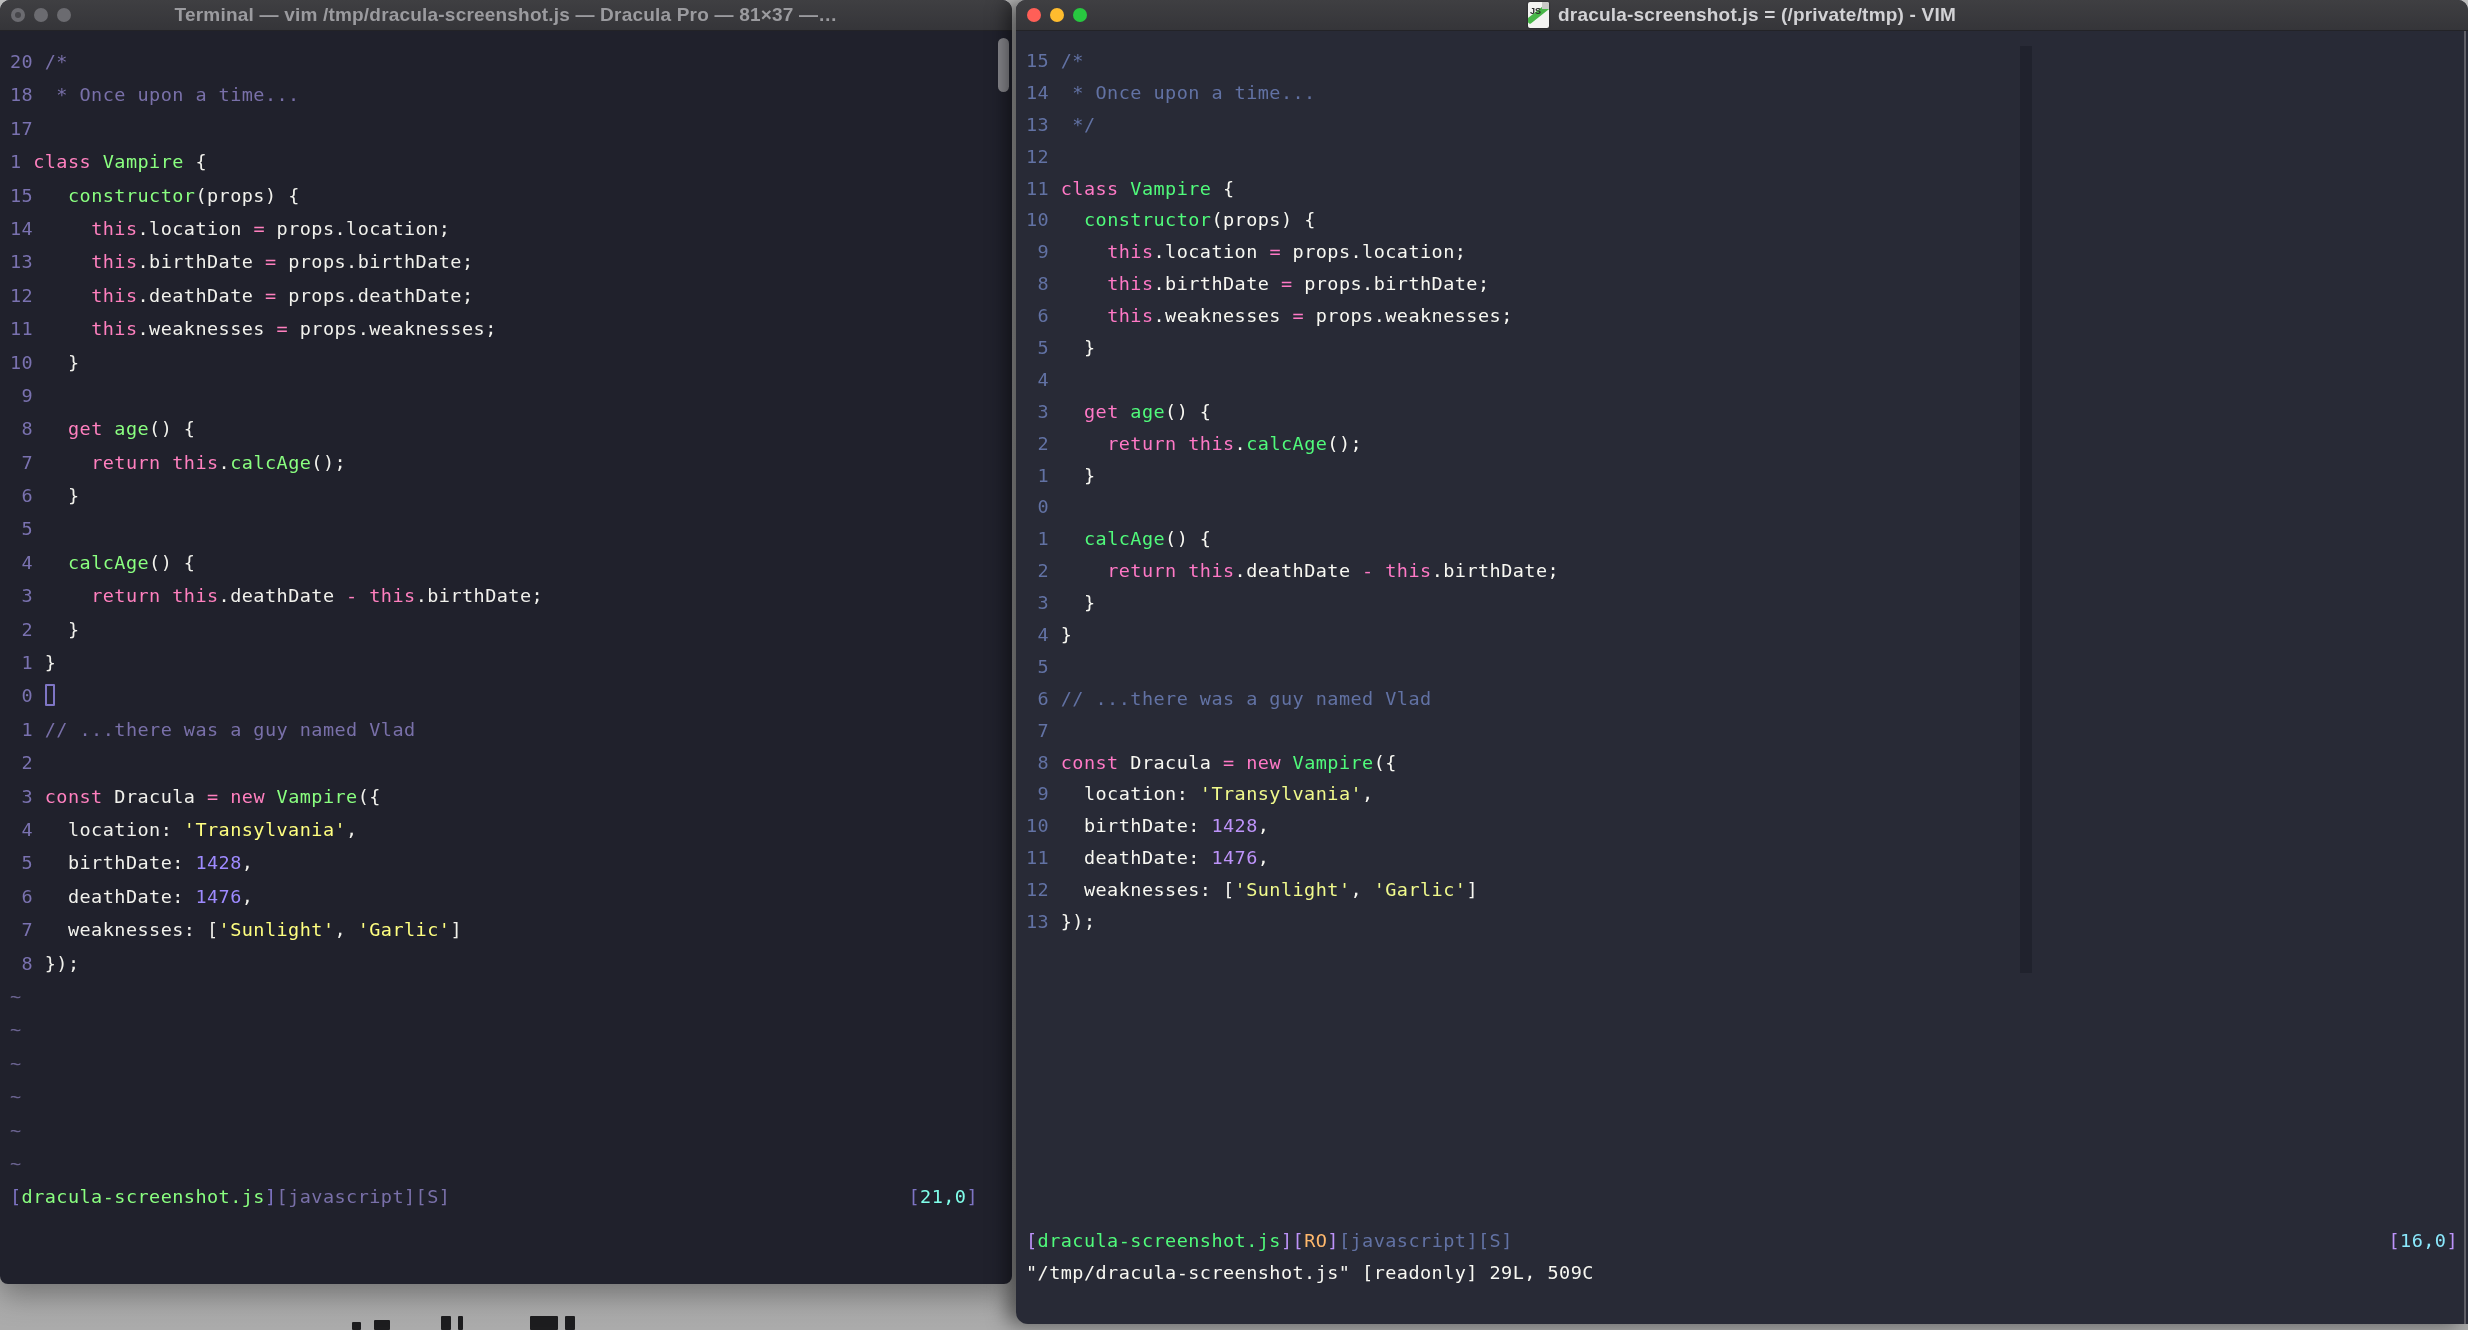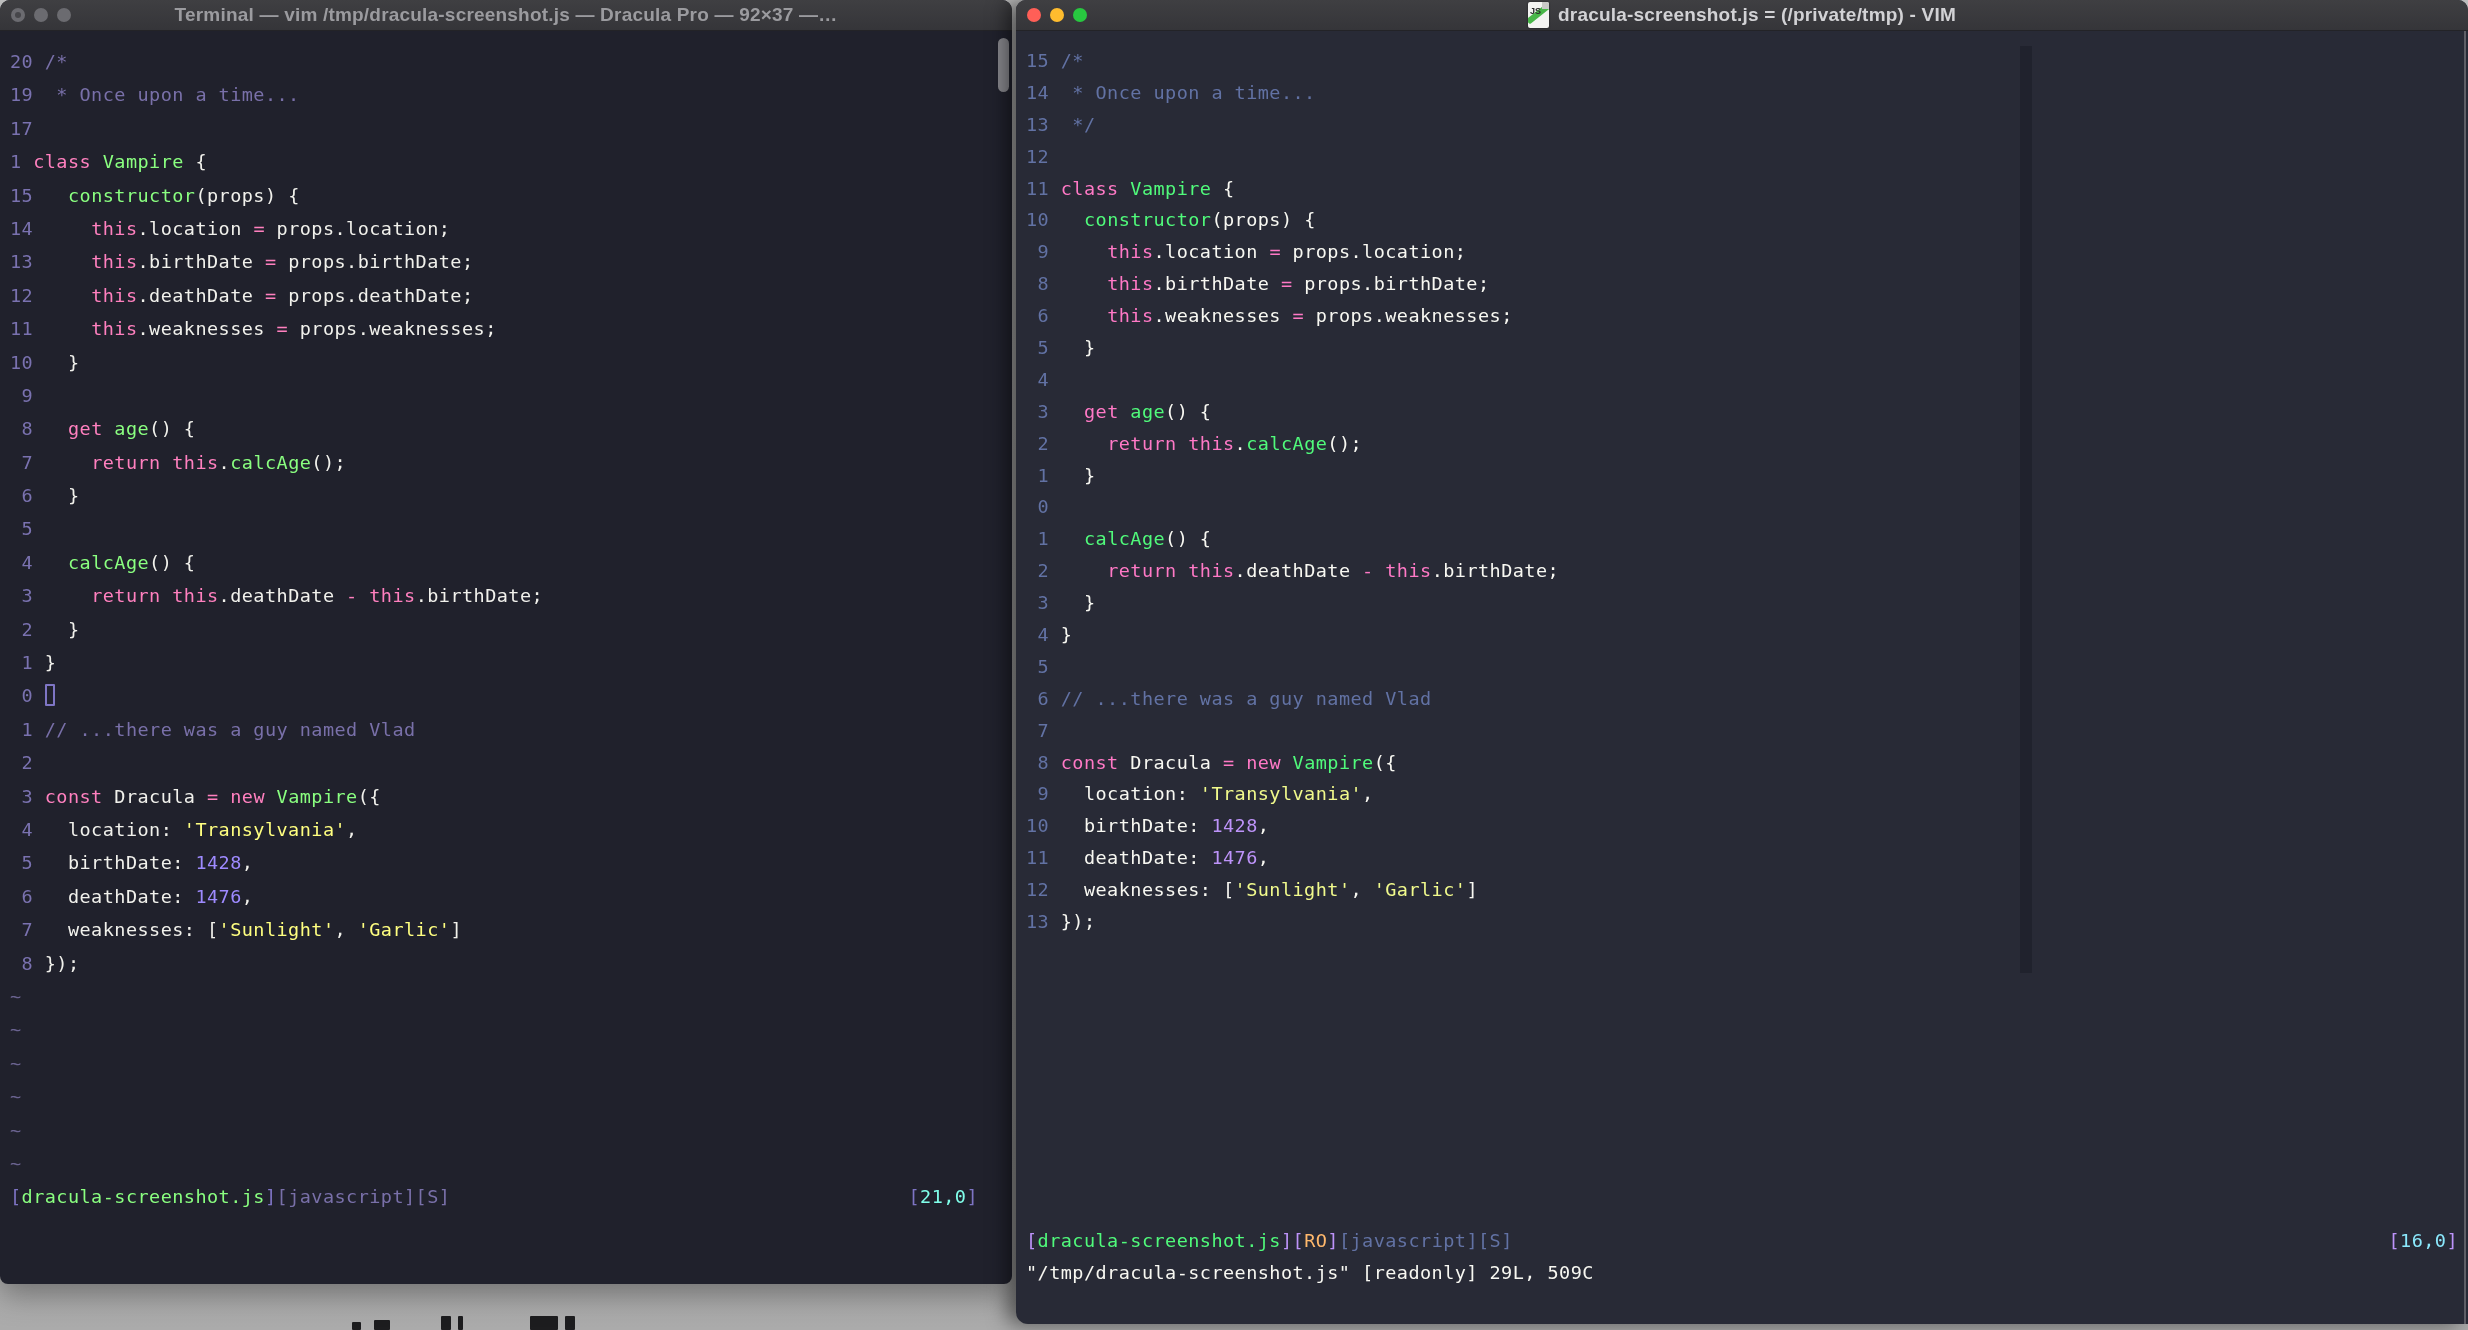--- a/index.html
+++ b/index.html
@@ -69,26 +69,26 @@
       <div class="frag" style="left: 565px; top: 1316px; width: 10px; height: 14px;"></div>
     </div>
 
   <section class="window left">
     <header class="titlebar">
       <div class="lights">
         <span class="light close"></span>
         <span class="light min"></span>
         <span class="light zoom"></span>
       </div>
-      <span class="title">Terminal — vim /tmp/dracula-screenshot.js — Dracula Pro — 92×37 —…</span>
+      <span class="title">Terminal — vim /tmp/dracula-screenshot.js — Dracula Pro — 81×37 —…</span>
     </header>
     <div class="term-body">
       <div class="buffer" id="left-buffer">
           <div class="row"><span style="color: rgb(122, 114, 176);">20 </span><span style="color: rgb(121, 112, 169);">/*</span></div>
-          <div class="row"><span style="color: rgb(122, 114, 176);">19 </span><span style="color: rgb(121, 112, 169);"> * Once upon a time...</span></div>
+          <div class="row"><span style="color: rgb(122, 114, 176);">18 </span><span style="color: rgb(121, 112, 169);"> * Once upon a time...</span></div>
           <div class="row"><span style="color: rgb(122, 114, 176);">17 </span></div>
           <div class="row"><span style="color: rgb(122, 114, 176);">1 </span><span style="color: rgb(255, 128, 191);">class</span><span style="color: rgb(241, 241, 236);"> </span><span style="color: rgb(138, 255, 128);">Vampire</span><span style="color: rgb(241, 241, 236);"> {</span></div>
           <div class="row"><span style="color: rgb(122, 114, 176);">15 </span><span style="color: rgb(241, 241, 236);">  </span><span style="color: rgb(138, 255, 128);">constructor</span><span style="color: rgb(241, 241, 236);">(props) {</span></div>
           <div class="row"><span style="color: rgb(122, 114, 176);">14 </span><span style="color: rgb(241, 241, 236);">    </span><span style="color: rgb(255, 128, 191);">this</span><span style="color: rgb(241, 241, 236);">.location </span><span style="color: rgb(255, 128, 191);">=</span><span style="color: rgb(241, 241, 236);"> props.location;</span></div>
           <div class="row"><span style="color: rgb(122, 114, 176);">13 </span><span style="color: rgb(241, 241, 236);">    </span><span style="color: rgb(255, 128, 191);">this</span><span style="color: rgb(241, 241, 236);">.birthDate </span><span style="color: rgb(255, 128, 191);">=</span><span style="color: rgb(241, 241, 236);"> props.birthDate;</span></div>
           <div class="row"><span style="color: rgb(122, 114, 176);">12 </span><span style="color: rgb(241, 241, 236);">    </span><span style="color: rgb(255, 128, 191);">this</span><span style="color: rgb(241, 241, 236);">.deathDate </span><span style="color: rgb(255, 128, 191);">=</span><span style="color: rgb(241, 241, 236);"> props.deathDate;</span></div>
           <div class="row"><span style="color: rgb(122, 114, 176);">11 </span><span style="color: rgb(241, 241, 236);">    </span><span style="color: rgb(255, 128, 191);">this</span><span style="color: rgb(241, 241, 236);">.weaknesses </span><span style="color: rgb(255, 128, 191);">=</span><span style="color: rgb(241, 241, 236);"> props.weaknesses;</span></div>
           <div class="row"><span style="color: rgb(122, 114, 176);">10 </span><span style="color: rgb(241, 241, 236);">  }</span></div>
           <div class="row"><span style="color: rgb(122, 114, 176);"> 9 </span></div>
           <div class="row"><span style="color: rgb(122, 114, 176);"> 8 </span><span style="color: rgb(241, 241, 236);">  </span><span style="color: rgb(255, 128, 191);">get</span><span style="color: rgb(241, 241, 236);"> </span><span style="color: rgb(138, 255, 128);">age</span><span style="color: rgb(241, 241, 236);">() {</span></div>

